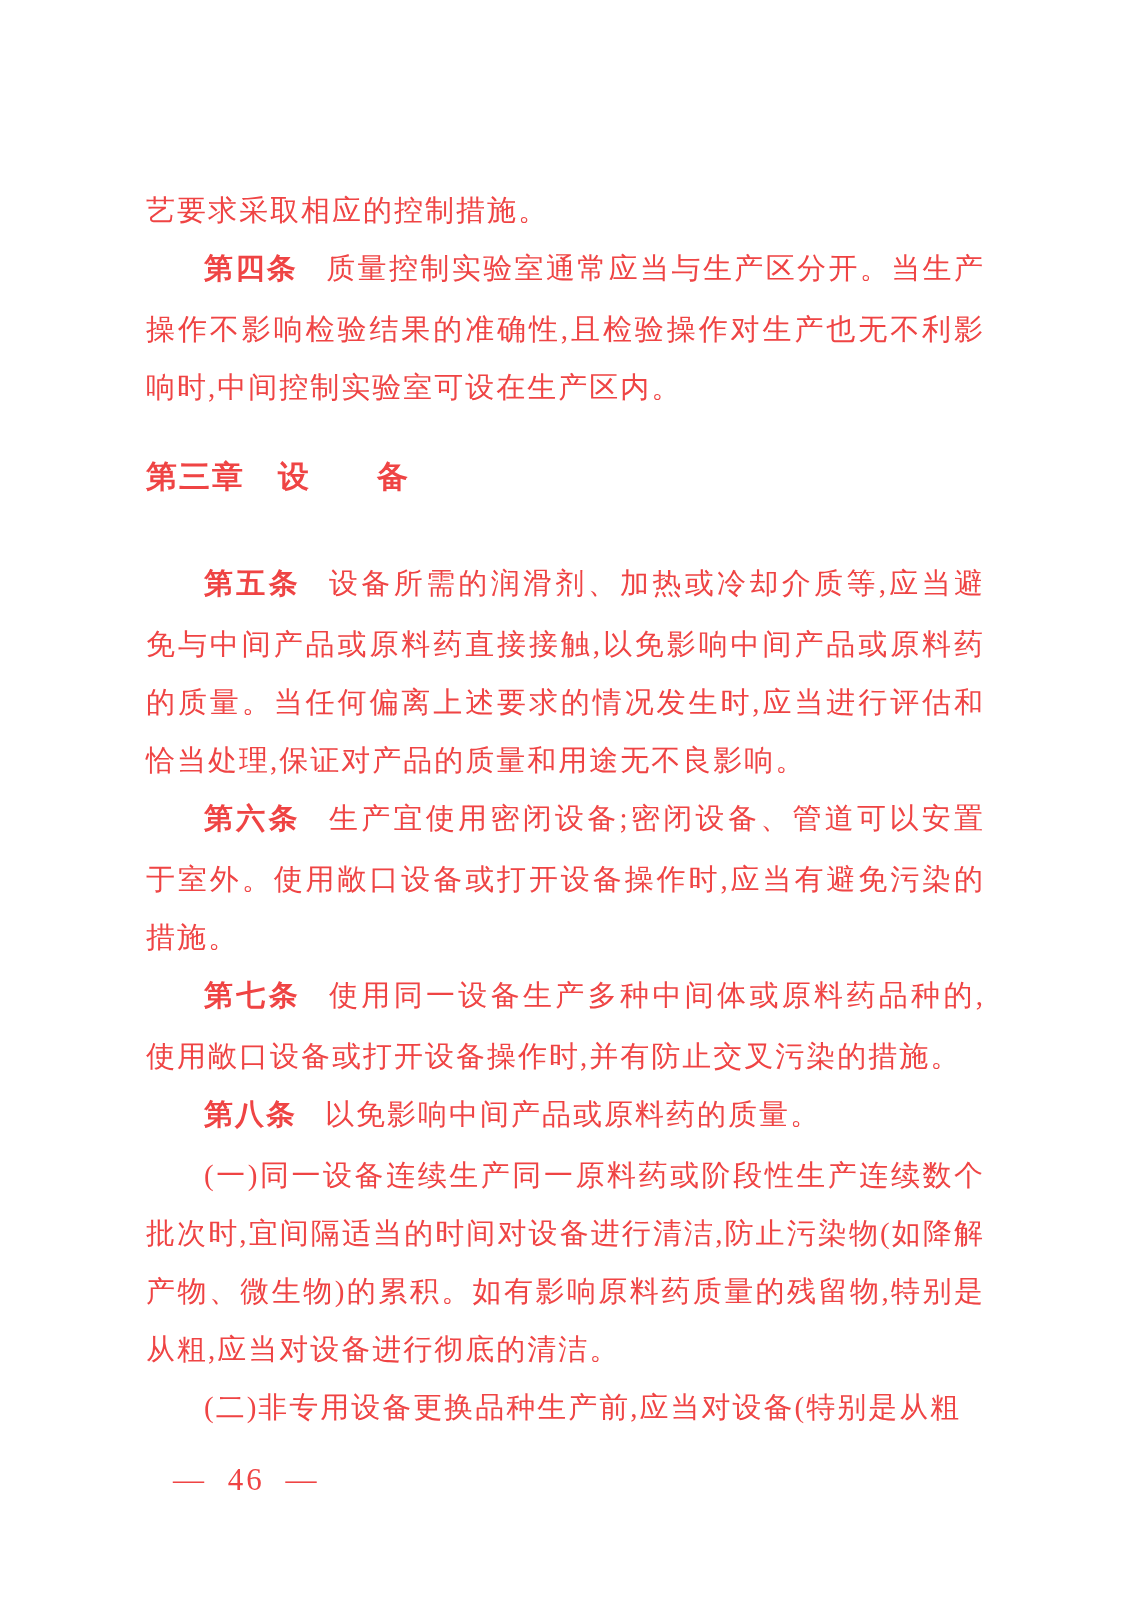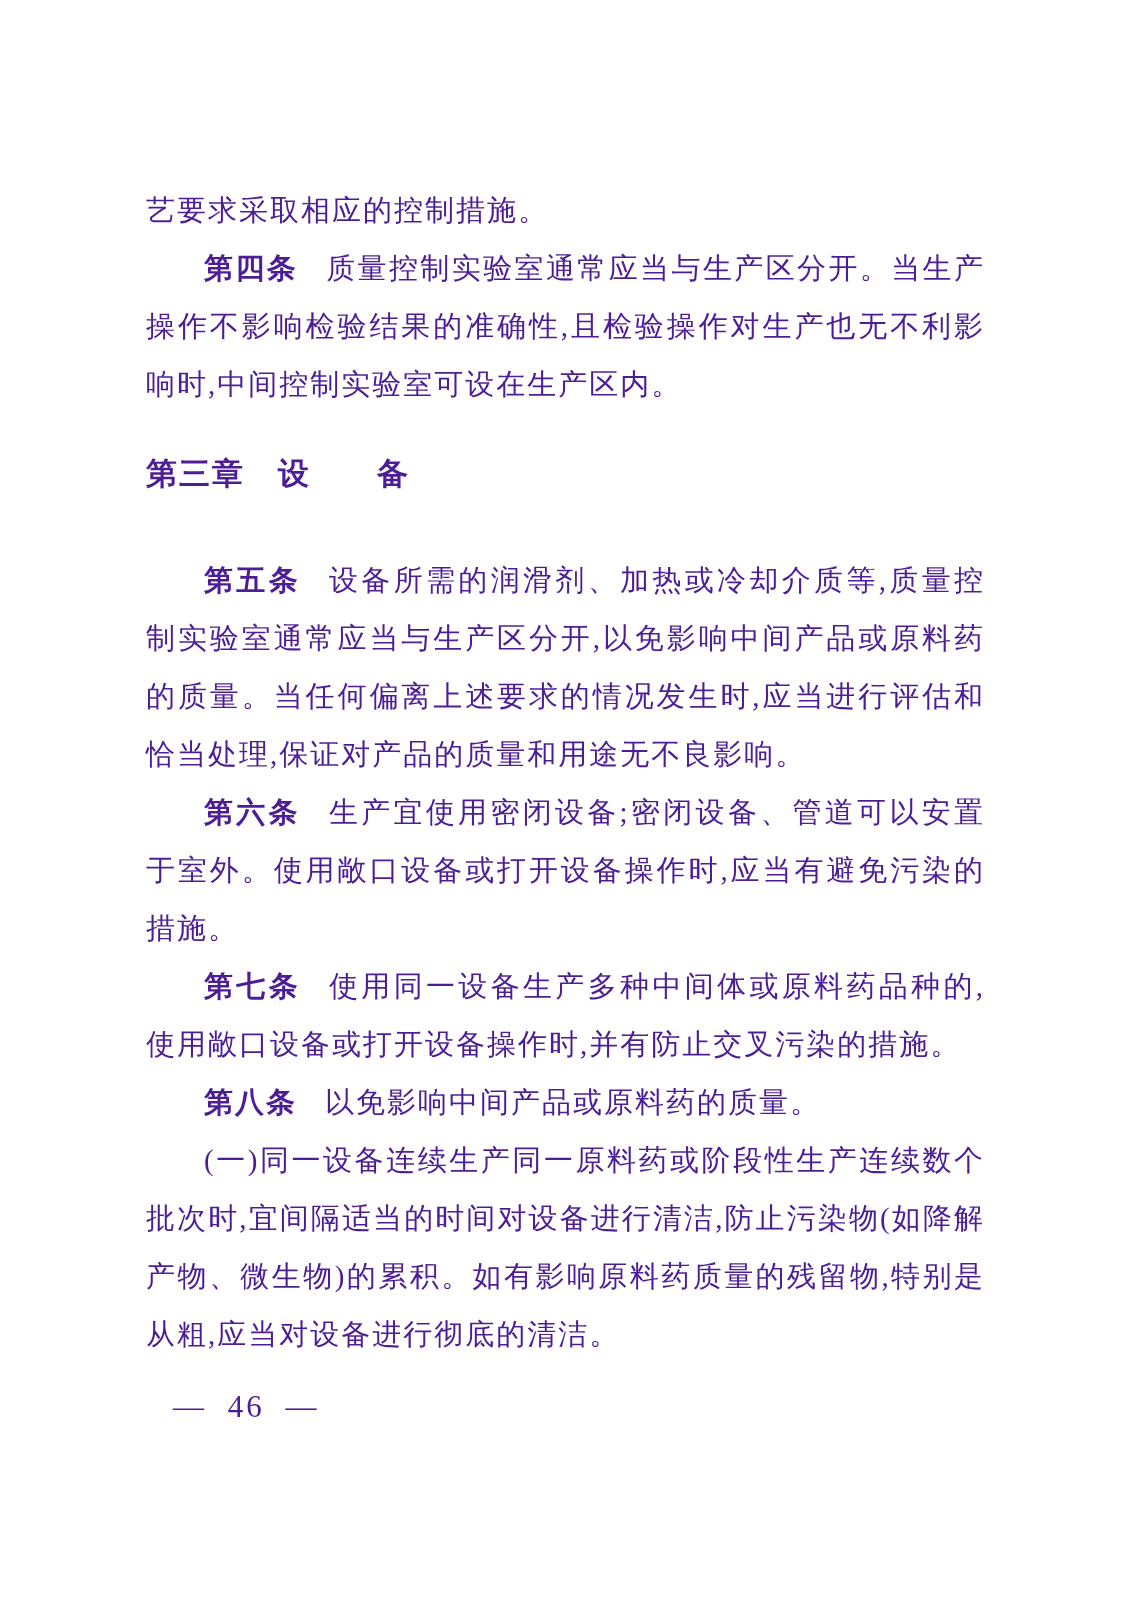--- a/index.html
+++ b/index.html
@@ -7,41 +7,41 @@
     padding: 0;
     background: #ffffff;
   }
   .page {
     position: relative;
     width: 1131px;
     height: 1600px;
     background: #ffffff;
     overflow: hidden;
     font-family: "Liberation Serif", serif;
-    color: #4c1d95;
+    color: #ef4444;
   }
   .content {
     box-sizing: border-box;
     width: 1131px;
     padding: 181px 146px 0 146px;
   }
   p.body {
     margin: 0;
     font-size: 29px;
     line-height: 58px;
     letter-spacing: 2px;
     text-align: justify;
     text-justify: inter-character;
   }
   p.body.indent {
     text-indent: 2em;
   }
   .art-head {
     font-weight: 700;
-    font-family: Liberation Sans, sans-serif;
+    font-family: Liberation Mono, monospace;
     margin-right: 28px;
     margin-top: 45px;
   }
   h2.chapter {
     margin: 32px 0 48px 0;
     font-size: 31px;
     line-height: 58px;
     font-weight: 700;
     font-family: Liberation Sans, sans-serif;
     text-align: left;
@@ -59,23 +59,24 @@
 </style>
 </head>
 <body>
 
 <div class="page">
   <main class="content">
     <div id="blocks">
         <p class="body">艺要求采取相应的控制措施。</p>
         <p class="body indent"><span class="art-head">第四条</span><span>质量控制实验室通常应当与生产区分开。当生产操作不影响检验结果的准确性,且检验操作对生产也无不利影响时,中间控制实验室可设在生产区内。</span></p>
         <h2 class="chapter">第三章　设　　备</h2>
-        <p class="body indent"><span class="art-head">第五条</span><span>设备所需的润滑剂、加热或冷却介质等,质量控制实验室通常应当与生产区分开,以免影响中间产品或原料药的质量。当任何偏离上述要求的情况发生时,应当进行评估和恰当处理,保证对产品的质量和用途无不良影响。</span></p>
+        <p class="body indent"><span class="art-head">第五条</span><span>设备所需的润滑剂、加热或冷却介质等,应当避免与中间产品或原料药直接接触,以免影响中间产品或原料药的质量。当任何偏离上述要求的情况发生时,应当进行评估和恰当处理,保证对产品的质量和用途无不良影响。</span></p>
         <p class="body indent"><span class="art-head">第六条</span><span>生产宜使用密闭设备;密闭设备、管道可以安置于室外。使用敞口设备或打开设备操作时,应当有避免污染的措施。</span></p>
         <p class="body indent"><span class="art-head">第七条</span><span>使用同一设备生产多种中间体或原料药品种的,使用敞口设备或打开设备操作时,并有防止交叉污染的措施。</span></p>
         <p class="body indent"><span class="art-head">第八条</span><span>以免影响中间产品或原料药的质量。</span></p>
         <p class="body indent">(一)同一设备连续生产同一原料药或阶段性生产连续数个批次时,宜间隔适当的时间对设备进行清洁,防止污染物(如降解产物、微生物)的累积。如有影响原料药质量的残留物,特别是从粗,应当对设备进行彻底的清洁。</p>
+        <p class="body indent">(二)非专用设备更换品种生产前,应当对设备(特别是从粗</p>
       </div>
     <p class="footer">
       <span>— 46 —</span>
     </p>
   </main>
 </div>
 
 </body></html>

